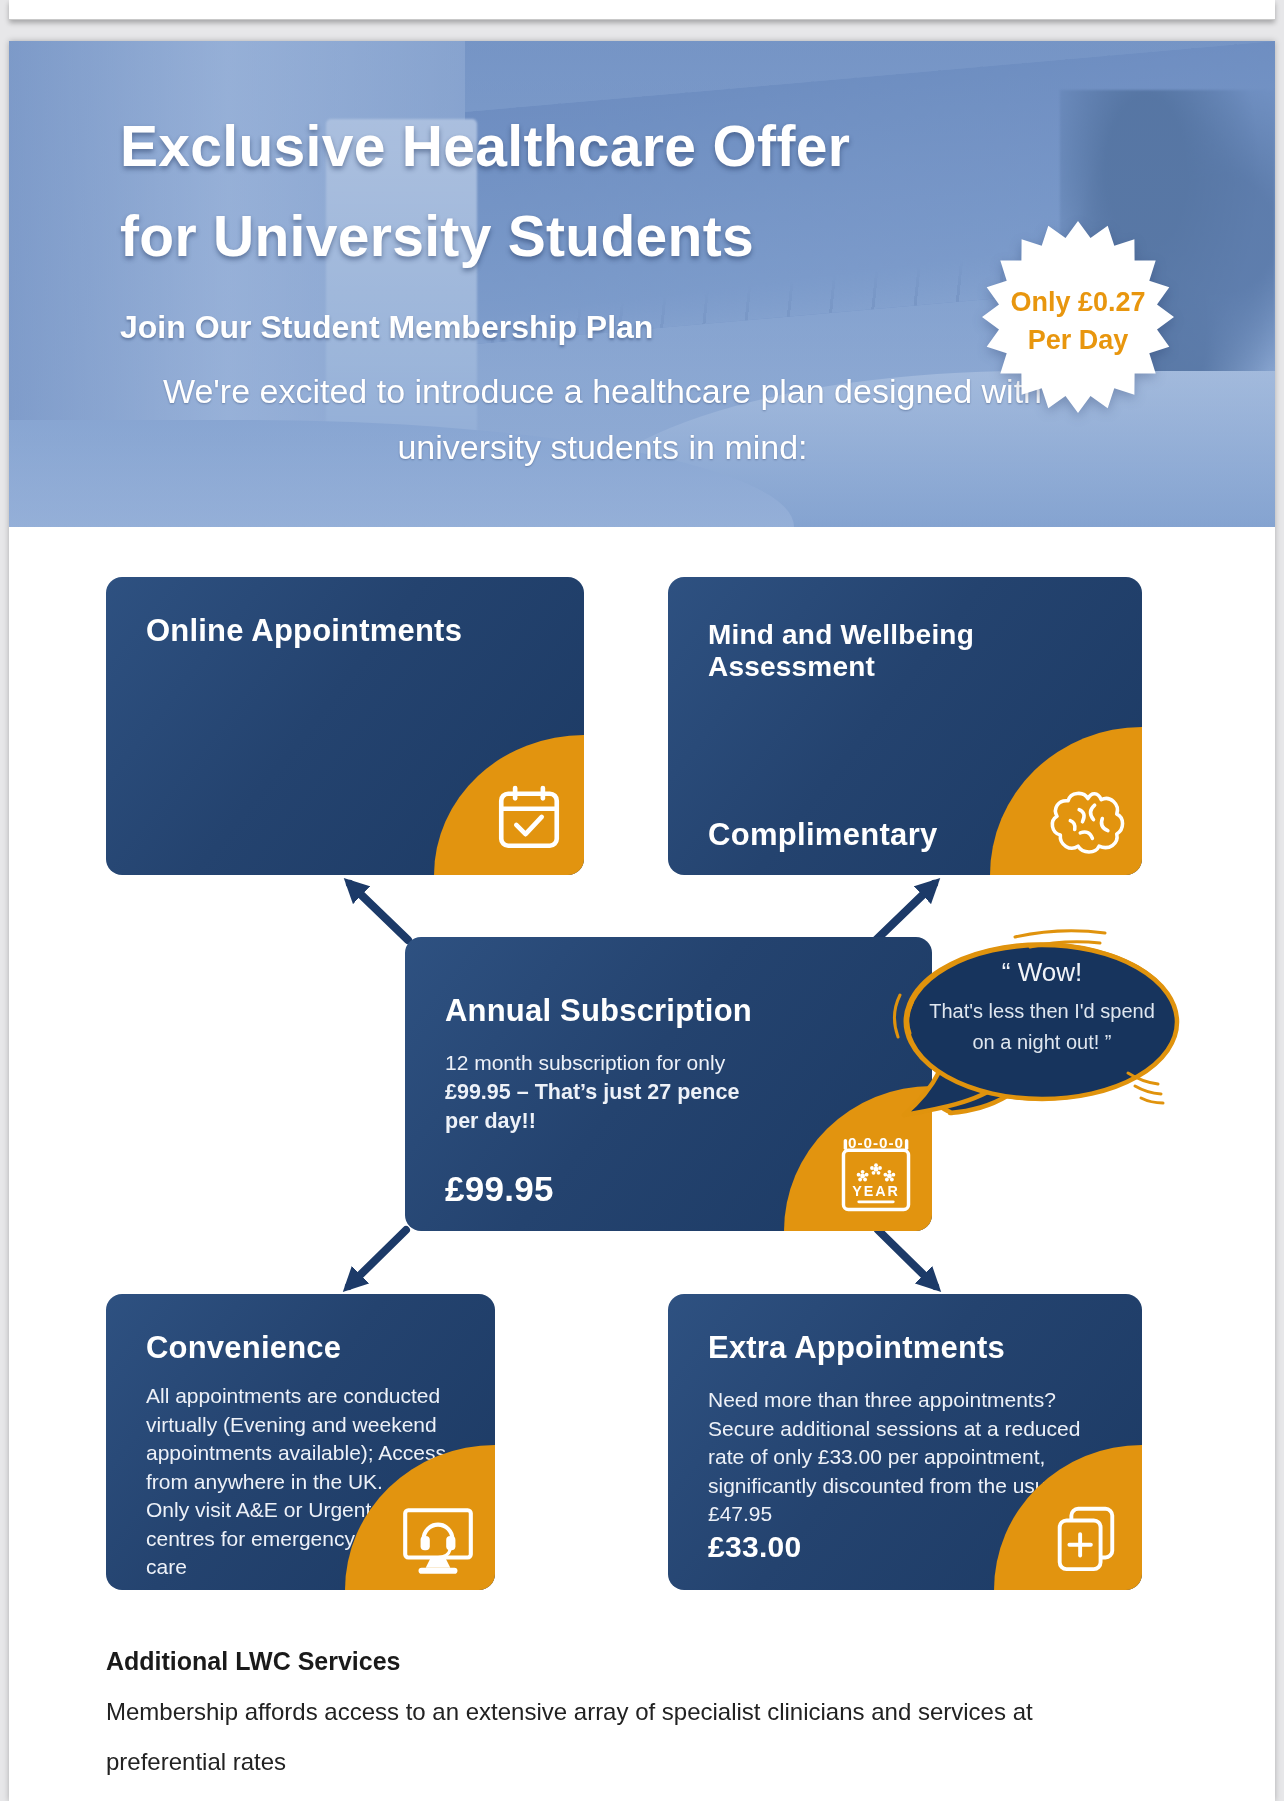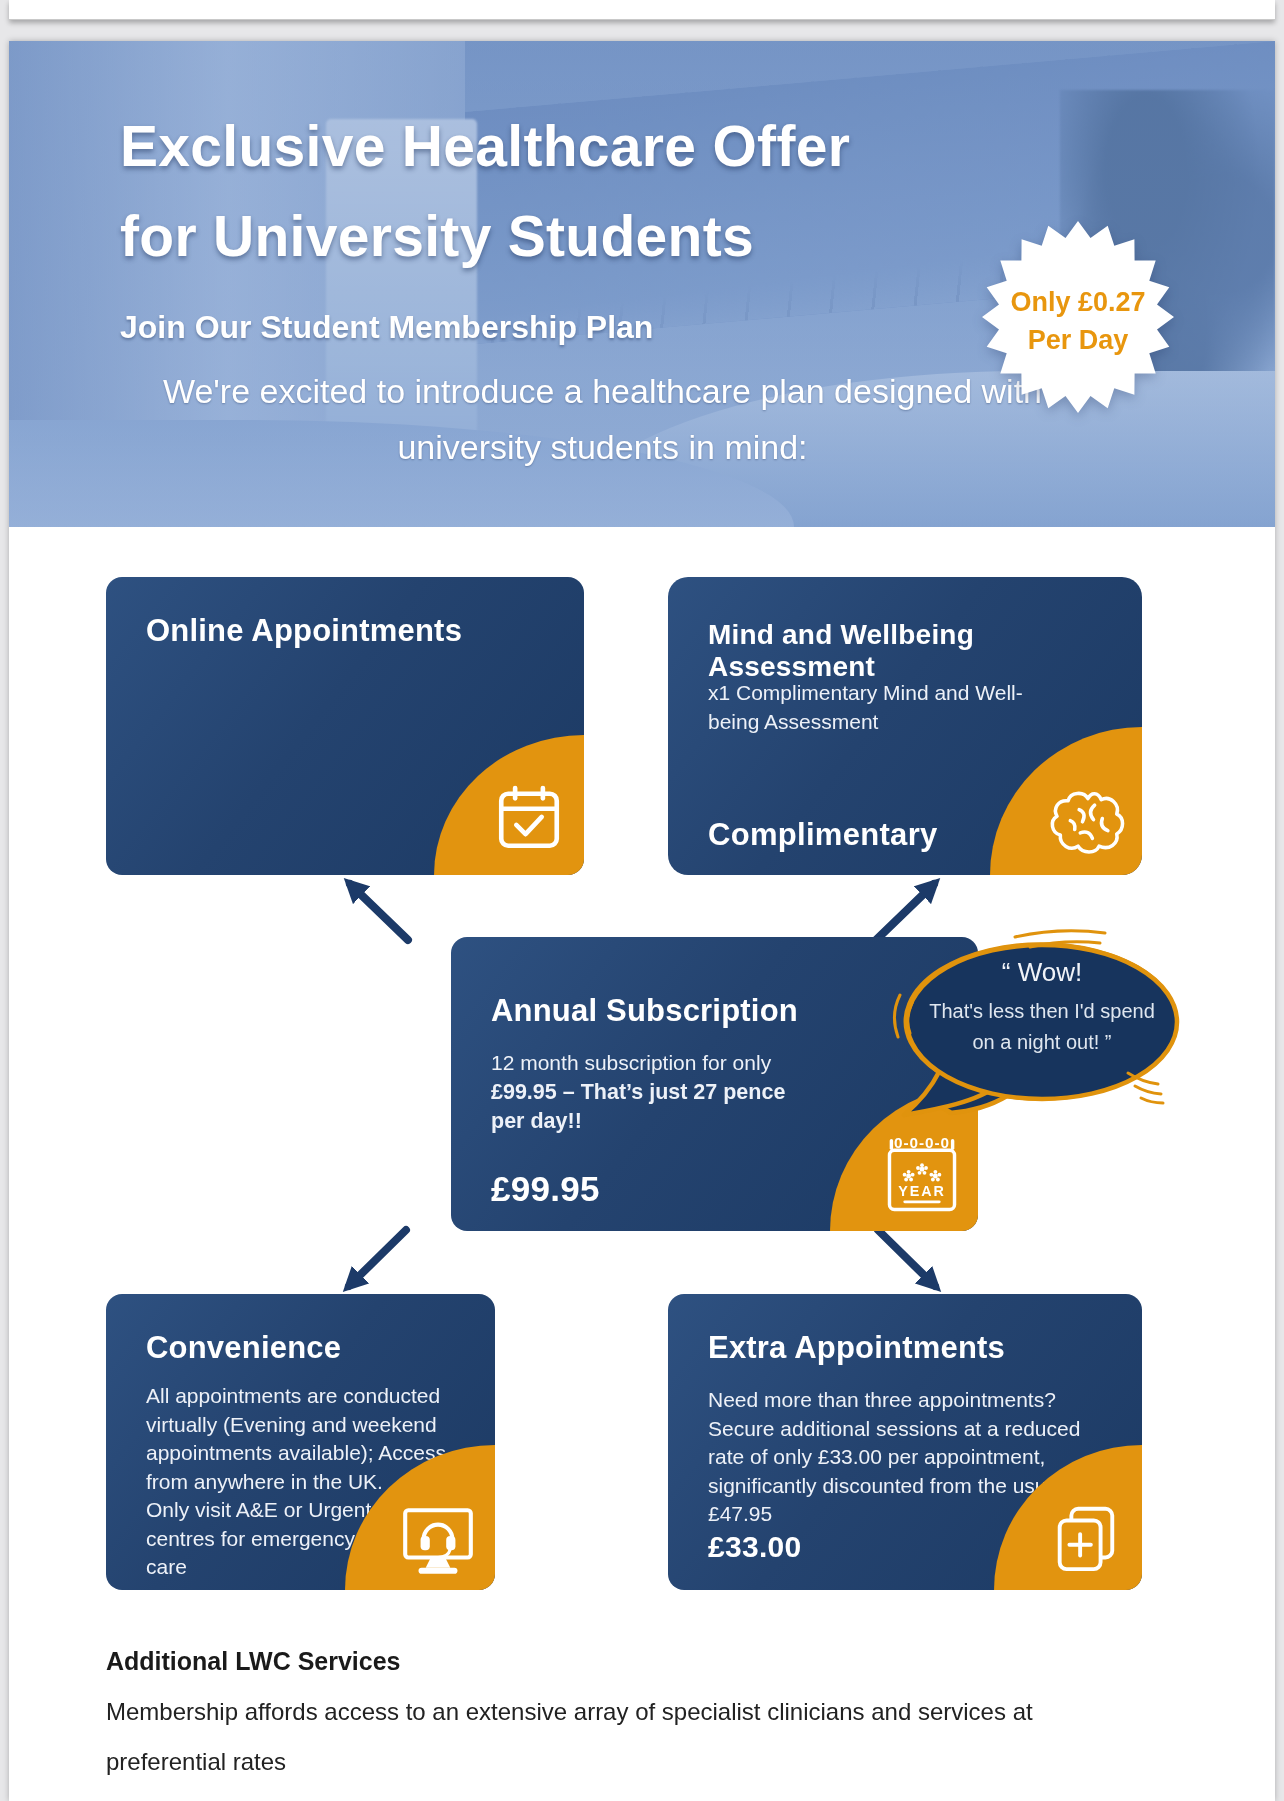--- a/index.html
+++ b/index.html
@@ -47,22 +47,22 @@
     line-height:1.65;text-shadow:0 1px 2px rgba(25,45,85,.35);margin-left:30px;}
 
   .badge{position:absolute;left:971px;top:178px;width:196px;height:196px;
     filter:drop-shadow(0 4px 6px rgba(30,50,95,.3));}
   .badge text{font-weight:bold;font-size:27px;font-family:"Liberation Sans","DejaVu Sans",sans-serif;}
 
   
   .card{position:absolute;border-radius:16px;overflow:hidden;color:#fff;
     background:linear-gradient(128deg,#2e5181 0%,#24436f 45%,#1c3a64 100%);}
   .card-online{left:97px;top:536px;width:478px;height:298px;}
-  .card-mind{left:659px;top:536px;width:474px;height:298px;border-radius:20px;}
-  .card-annual{left:396px;top:896px;width:527px;height:294px;margin-left:46px;}
+  .card-mind{left:659px;top:536px;width:474px;height:298px;}
+  .card-annual{left:396px;top:896px;width:527px;height:294px;}
   .card-conv{left:97px;top:1253px;width:389px;height:296px;}
   .card-extra{left:659px;top:1253px;width:474px;height:296px;}
   .card h3{margin:0;position:absolute;left:40px;top:36px;font-size:31px;font-weight:bold;letter-spacing:.2px;}
   .card-mind h3{font-size:28px;top:42px;}
   .card-annual h3{top:56px;}
   .card .body{position:absolute;left:40px;font-size:21px;line-height:1.36;color:#edf1f8;}
   .card .body p{margin:0;}
   .card-online .body{top:92px;width:318px;}
   .card-mind .body{top:102px;width:352px;}
   .card-annual .body{top:112px;width:330px;}
@@ -151,23 +151,20 @@
         <line x1="20" y1="6" x2="20" y2="15"></line>
           <line x1="44" y1="6" x2="44" y2="15"></line>
         <rect x="8" y="11" width="48" height="45" rx="6"></rect>
         <line x1="8" y1="24" x2="56" y2="24"></line>
         <polyline points="21,38 29,46 43,31"></polyline>
       </svg>
     </div>
 
     <div class="card card-mind">
       <h3>Mind and Wellbeing Assessment</h3>
-      <div class="body">
-          <p>x1 Complimentary Mind and Well-being Assessment</p>
-        </div>
       <div class="price">Complimentary</div>
       <div class="corner"></div>
       <svg class="cicon icon-stroke" width="84" height="74" viewBox="0 0 76 66" stroke-width="3.2">
         <path d="M38,10 C34,3 22,4 20,12 C11,11 6,19 10,26 C3,30 5,41 13,43 C12,52 22,58 29,53 C33,60 45,60 48,53 C57,57 66,51 64,42 C71,38 71,27 64,24 C67,15 58,7 50,11 C47,4 41,4 38,10 Z"></path>
         <path d="M30,20 q7,3 3,11"></path>
           <path d="M44,16 q-7,6 -1,13"></path>
         <path d="M31,41 q8,-3 11,5"></path>
           <path d="M51,28 q-3,8 5,11"></path>
           <path d="M22,30 q5,2 4,8"></path>
       </svg>

